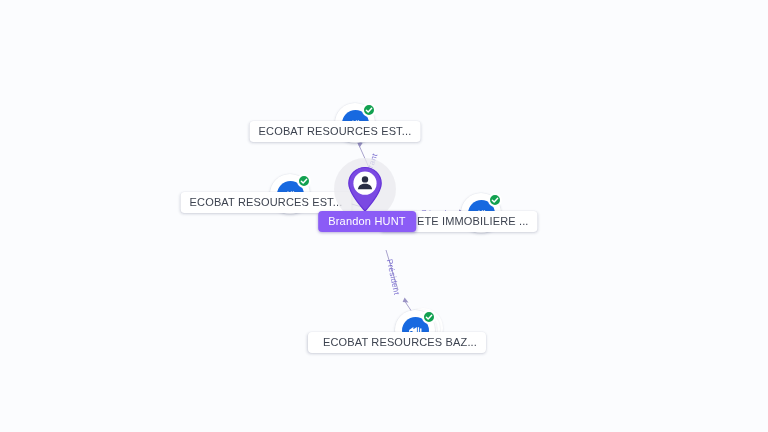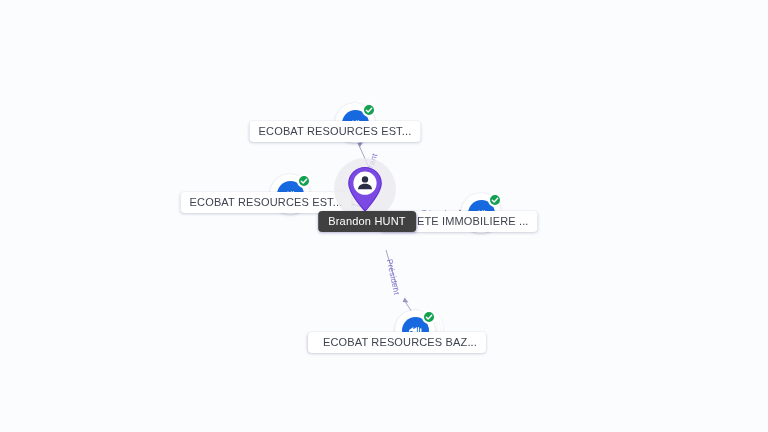--- a/index.html
+++ b/index.html
@@ -62,21 +62,21 @@
     transform:translate(-50%,-50%);
   }
   .pin{
     position:relative;width:38px;height:46px;
     transform:translate(-50%,-50%);
     left:0;top:0;
   }
   .pin svg{display:block;}
   .name-chip{
     position:absolute;white-space:nowrap;
-    background:#404040;color:#ffffff;
+    background:#8b5cf6;color:#ffffff;
     font-size:11px;letter-spacing:.2px;
     padding:4px 10px 5px 10px;border-radius:4px;
     box-shadow:0 1px 3px rgba(60,40,140,.35);
     transform:translate(-50%,0);
   }
 
   
   .edge-label{
     position:absolute;white-space:nowrap;
     color:#7b6fd0;font-size:8px;letter-spacing:.3px;

